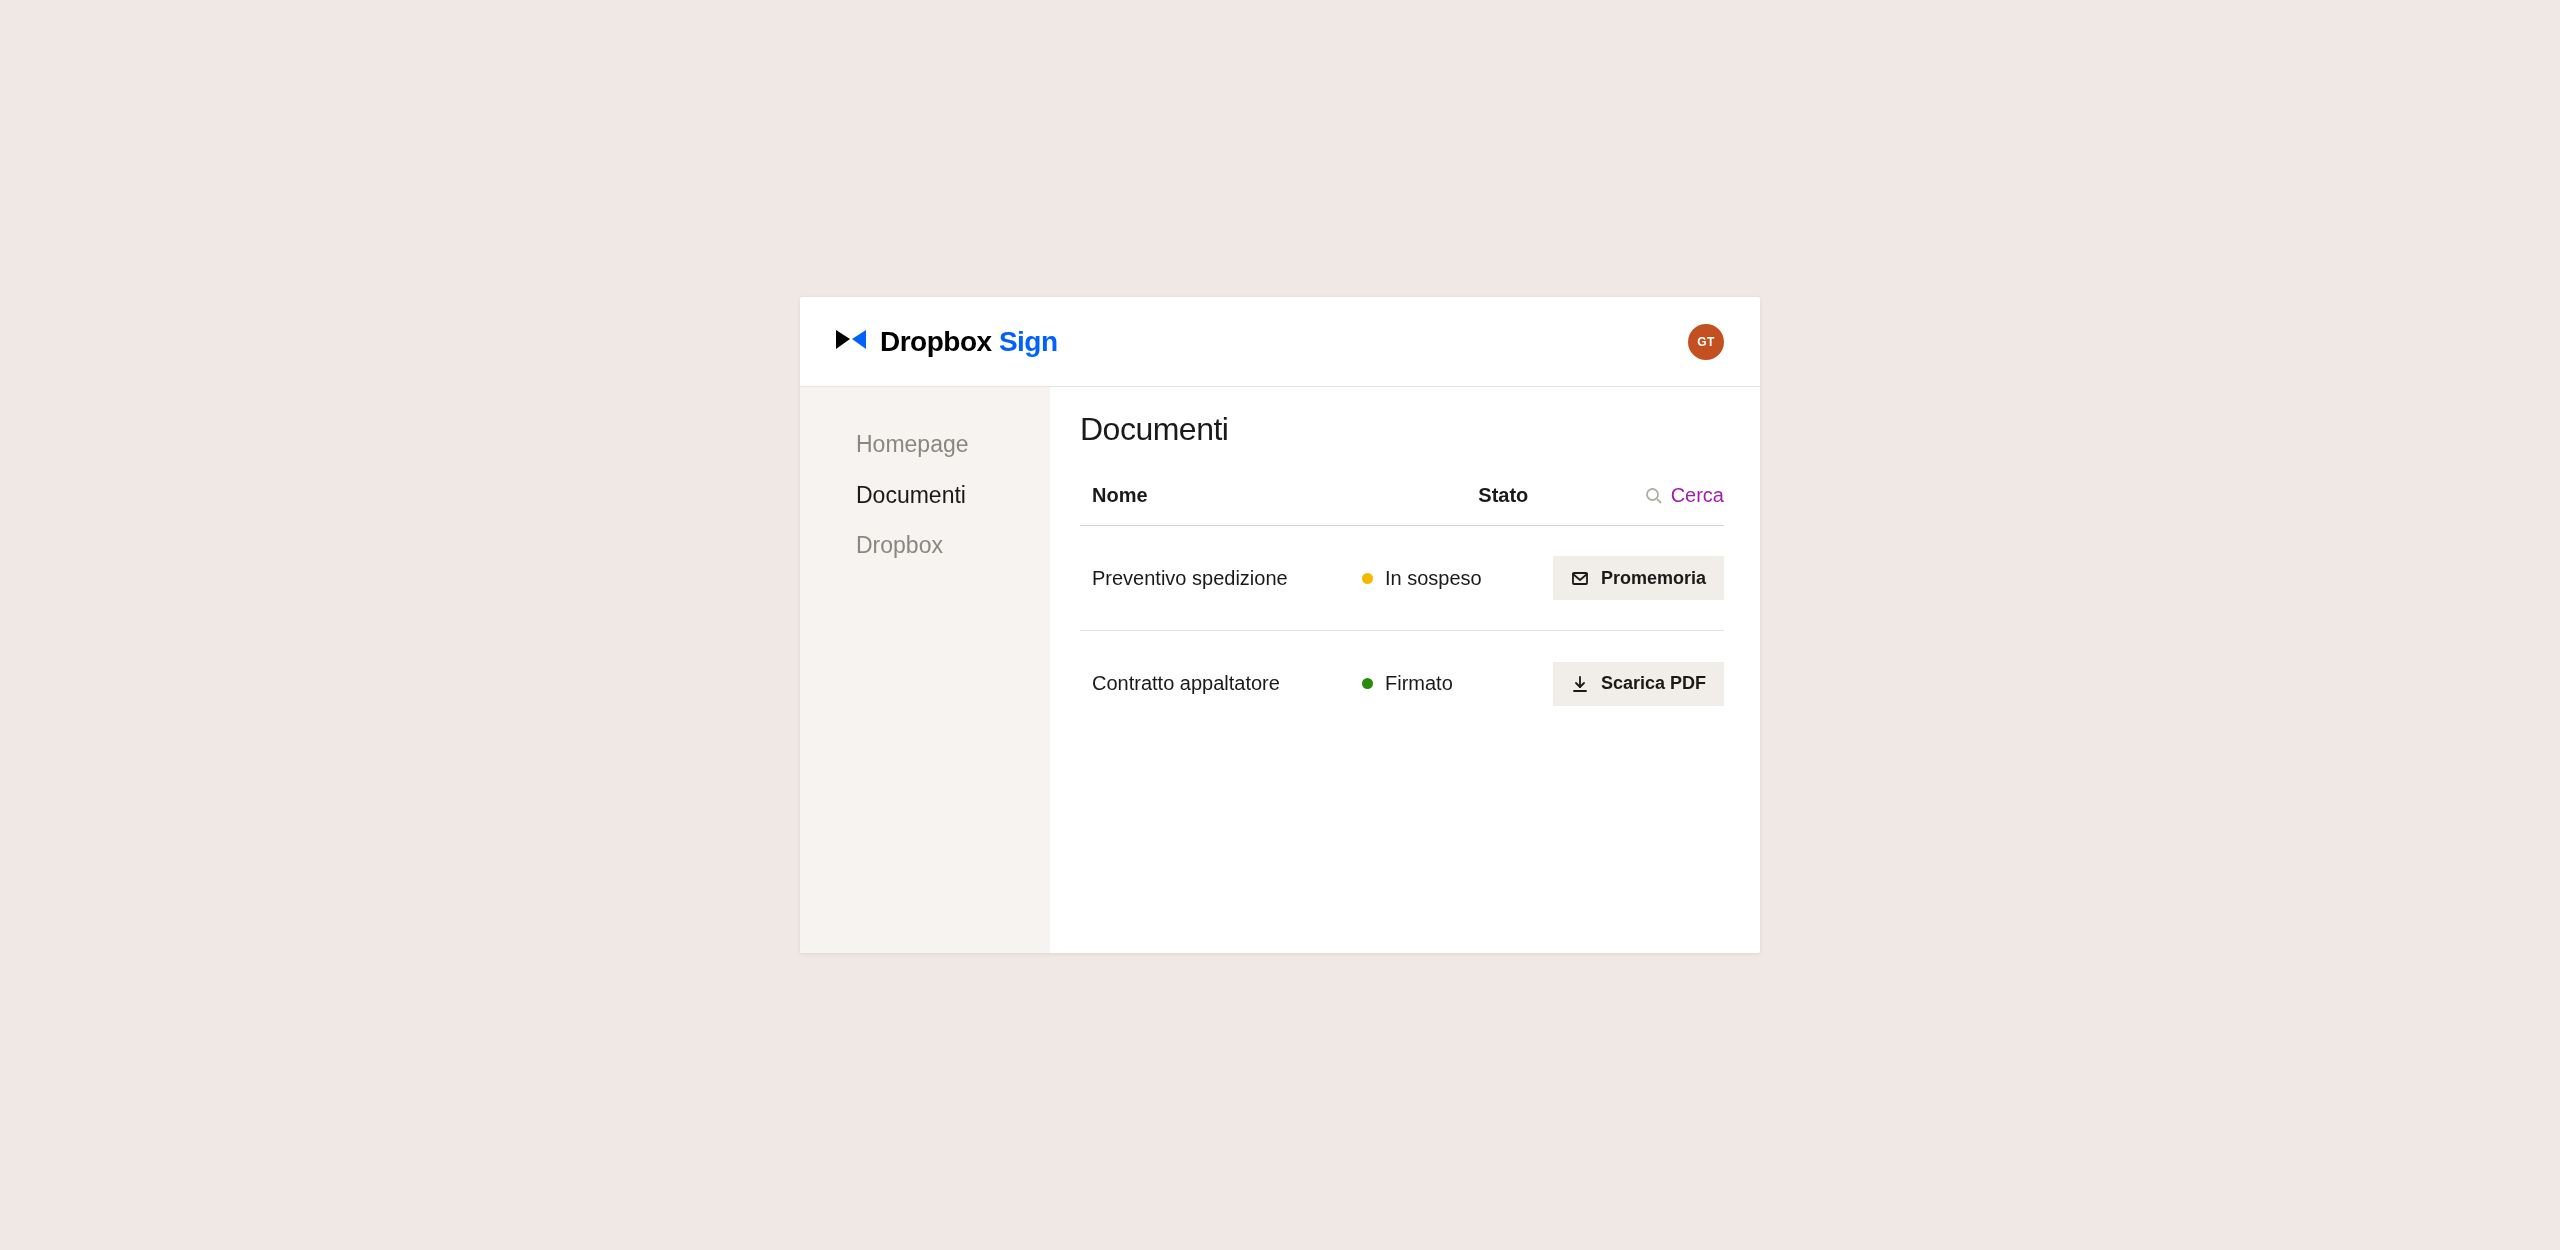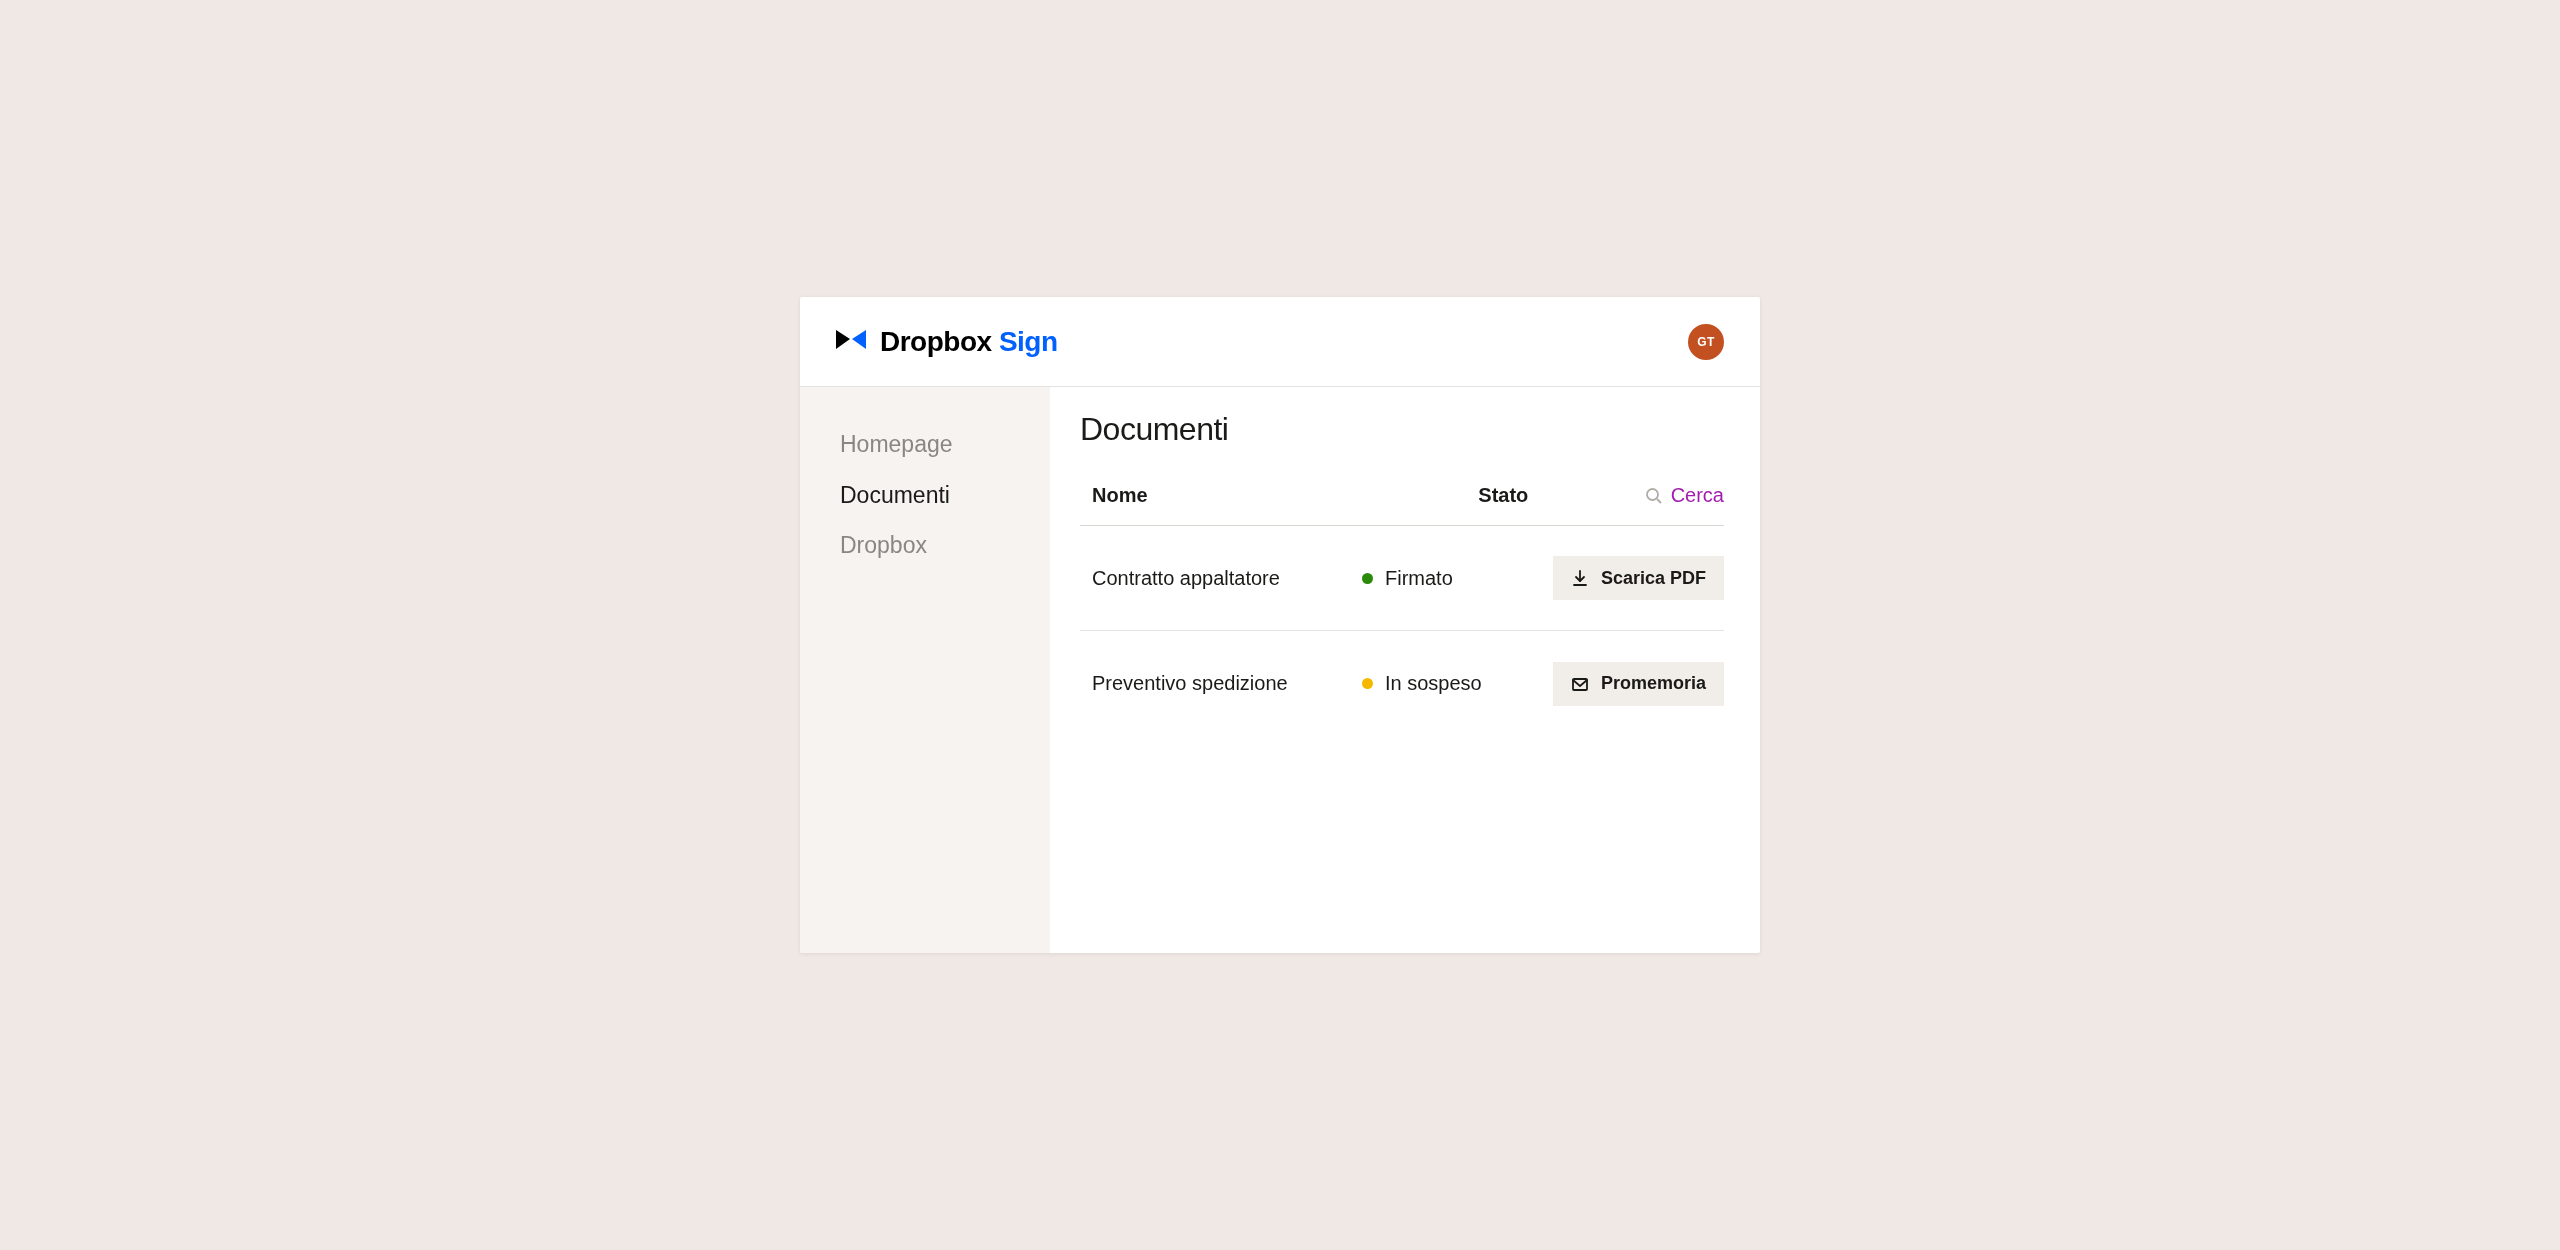--- a/index.html
+++ b/index.html
@@ -75,20 +75,21 @@
       width: 250px;
       background: #f6f3f0;
       padding: 32px 0 0 40px;
     }
     .sidebar-item {
       font-size: 23px;
       color: #8a8782;
       padding: 8px 0;
       cursor: pointer;
       line-height: 1.5;
+      margin-left: 16px;
     }
     .sidebar-item.active {
       color: #1a1a18;
       font-weight: 500;
     }
     .main {
       flex: 1;
       padding: 24px 36px 0 30px;
     }
     .page-title {
@@ -219,54 +220,54 @@
             <svg width="18" height="18" viewBox="0 0 18 18" fill="none" stroke="#b0ada7" stroke-width="1.8">
               <circle cx="7.5" cy="7.5" r="5.5"></circle>
               <line x1="12" y1="12" x2="16" y2="16"></line>
             </svg>
           </span>
           <span class="search-text">Cerca</span>
         </div>
       </div>
 
       <div class="table-row">
+        <div class="doc-name">Preventivo spedizione</div>
+        <div class="status-cell">
+          <span class="status-dot" style="background:#f5b800"></span>
+          <span class="status-label">In sospeso</span>
+        </div>
+        <div class="action-cell">
+          <button class="action-button">
+            <span class="action-icon">
+              <svg width="18" height="18" viewBox="0 0 18 18" fill="none" stroke="#1a1a18" stroke-width="1.8" stroke-linecap="round" stroke-linejoin="round">
+                <rect x="2" y="4" width="14" height="11" rx="1"></rect>
+                <polyline points="2,5 9,11 16,5"></polyline>
+              </svg>
+            </span>
+            <span>Promemoria</span>
+          </button>
+        </div>
+      </div>
+
+      <div class="table-row">
         <div class="doc-name">Contratto appaltatore</div>
         <div class="status-cell">
           <span class="status-dot" style="background:#2a8a0a"></span>
           <span class="status-label">Firmato</span>
         </div>
         <div class="action-cell">
           <button class="action-button">
             <span class="action-icon">
               <svg width="18" height="18" viewBox="0 0 18 18" fill="none" stroke="#1a1a18" stroke-width="1.8" stroke-linecap="round" stroke-linejoin="round">
                 <line x1="9" y1="2" x2="9" y2="12"></line>
                 <polyline points="5,8 9,12 13,8"></polyline>
                 <line x1="3" y1="16" x2="15" y2="16"></line>
               </svg>
             </span>
             <span>Scarica PDF</span>
           </button>
         </div>
       </div>
 
-      <div class="table-row">
-        <div class="doc-name">Preventivo spedizione</div>
-        <div class="status-cell">
-          <span class="status-dot" style="background:#f5b800"></span>
-          <span class="status-label">In sospeso</span>
-        </div>
-        <div class="action-cell">
-          <button class="action-button">
-            <span class="action-icon">
-              <svg width="18" height="18" viewBox="0 0 18 18" fill="none" stroke="#1a1a18" stroke-width="1.8" stroke-linecap="round" stroke-linejoin="round">
-                <rect x="2" y="4" width="14" height="11" rx="1"></rect>
-                <polyline points="2,5 9,11 16,5"></polyline>
-              </svg>
-            </span>
-            <span>Promemoria</span>
-          </button>
-        </div>
-      </div>
-
 
     </div>
   </div>
 </div>
 
 </body></html>

